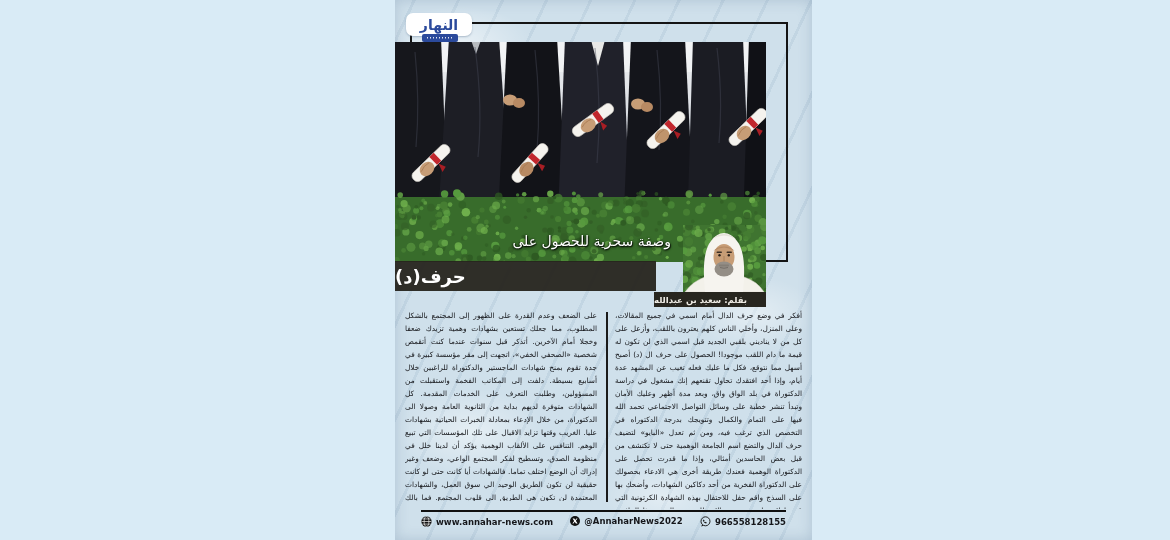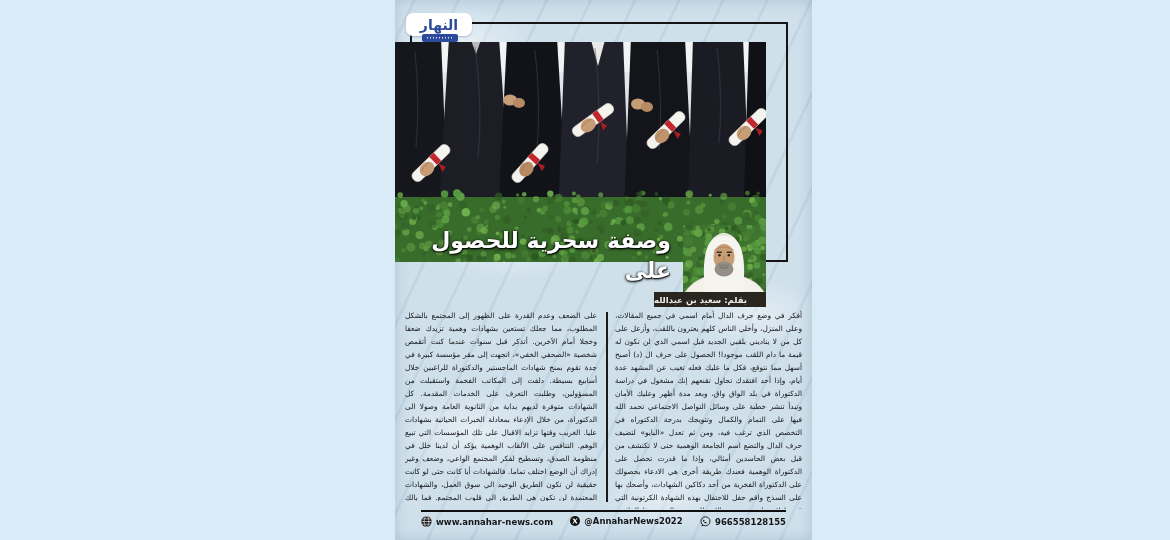--- a/index.html
+++ b/index.html
@@ -21,21 +21,21 @@
   .logo-box{position:absolute;left:11px;top:13px;width:66px;height:23px;background:#fff;border-radius:7px;
             z-index:6;display:flex;align-items:center;justify-content:center;
             box-shadow:0 1px 2px rgba(60,90,120,.35);}
   .logo-text{color:#2b4a9c;font-weight:bold;font-size:14px;line-height:14px;direction:rtl;}
   .logo-ribbon{position:absolute;left:27px;top:34px;width:36px;height:8px;background:#2b4a9c;border-radius:2px;z-index:7;
                background-image:repeating-linear-gradient(90deg,rgba(255,255,255,.85) 0 1px,rgba(255,255,255,0) 1px 3px);
                background-size:26px 1.5px;background-repeat:no-repeat;background-position:center;}
   .photo{position:absolute;left:0;top:42px;width:371px;height:220px;z-index:2;}
   .photo svg{display:block;width:100%;height:100%;}
   .headline-l1{position:absolute;left:0;top:226px;width:276px;z-index:4;direction:rtl;text-align:right;
-               color:#fff;font-weight:bold;font-size:22px;line-height:30px;
+               color:#fff;font-weight:normal;font-size:14px;line-height:30px;
                text-shadow:0 1px 3px rgba(0,0,0,.9),1px 1px 1px rgba(0,0,0,.65),-1px 0 2px rgba(0,0,0,.5);}
   .headline-bar{position:absolute;left:0;top:261px;width:261px;height:30px;background:rgba(38,36,30,.95);z-index:4;
                 display:flex;align-items:center;justify-content:flex-end;padding-right:14px;box-sizing:border-box;
                 color:#fff;font-weight:bold;font-size:18px;direction:rtl;}
   .author-photo{position:absolute;left:288px;top:225px;width:83px;height:67px;z-index:5;}
   .author-photo svg{display:block;width:100%;height:100%;}
   .byline-bar{position:absolute;left:259px;top:292px;width:112px;height:15px;background:#28261f;z-index:5;
               display:flex;align-items:center;justify-content:flex-end;
               color:#f0ede6;font-size:8.5px;font-weight:bold;direction:rtl;}
   .col{position:absolute;top:309px;direction:rtl;text-align:justify;color:#15161a;
@@ -433,20 +433,23 @@
             <circle cx="264.5" cy="30.1" r="2.3" fill="#2e5a22" opacity="0.51"></circle>
             <circle cx="309.6" cy="47.4" r="3.4" fill="#6fb04c" opacity="0.84"></circle>
             <circle cx="133.3" cy="66.1" r="2.6" fill="#477f33" opacity="0.85"></circle>
             <circle cx="157.0" cy="24.0" r="1.8" fill="#335f26" opacity="0.72"></circle>
             <circle cx="5.2" cy="2.1" r="2.8" fill="#62a146" opacity="0.89"></circle>
           </g>
       </svg>
     </div>
 
     <div class="headline-l1">وصفة سحرية للحصول على</div>
+    <div class="headline-bar">
+      <span>حرف(د)</span>
+    </div>
 
     <div class="author-photo">
       <svg viewBox="0 0 83 67" preserveAspectRatio="none">
         <rect width="83" height="67" fill="#3f7430"></rect>
         <g id="hedge2">
             <circle cx="53.9" cy="60.6" r="2.4" fill="#569a3e" opacity="0.55"></circle>
             <circle cx="18.9" cy="50.9" r="2.1" fill="#2e5a22" opacity="0.66"></circle>
             <circle cx="66.6" cy="22.7" r="3.4" fill="#6fb04c" opacity="0.92"></circle>
             <circle cx="79.1" cy="34.8" r="2.4" fill="#477f33" opacity="0.73"></circle>
             <circle cx="36.9" cy="39.1" r="2.3" fill="#335f26" opacity="0.91"></circle>

